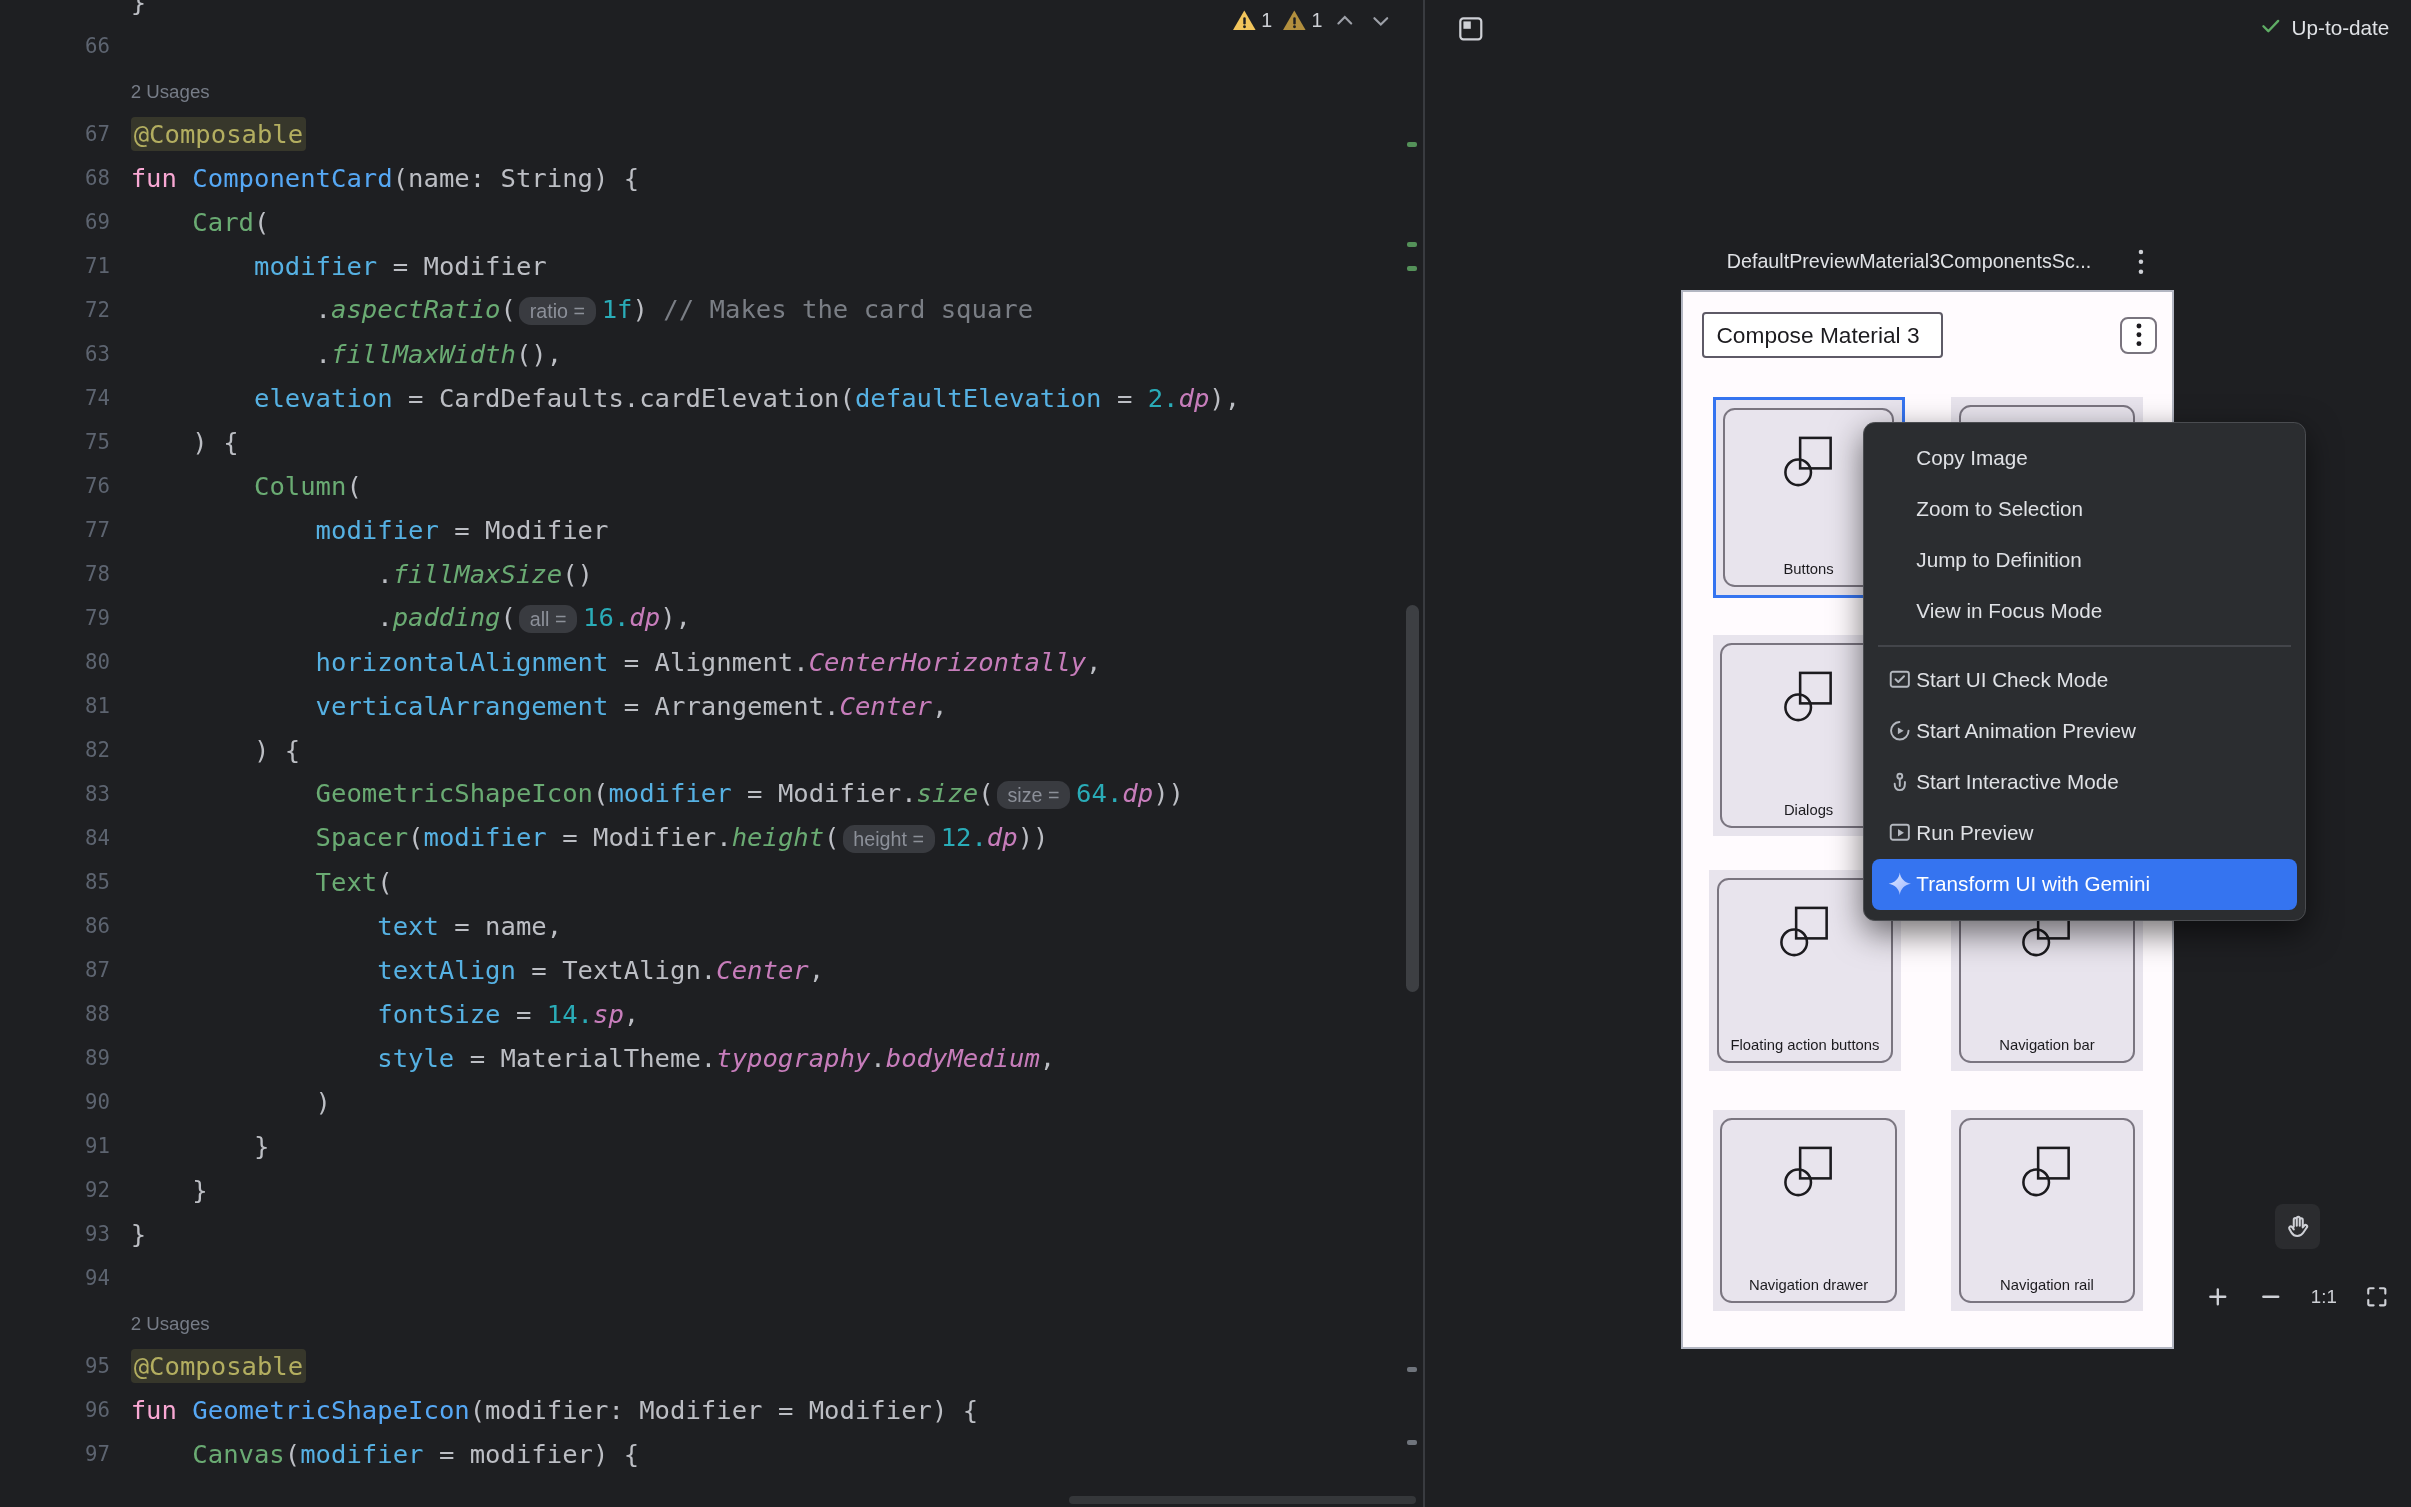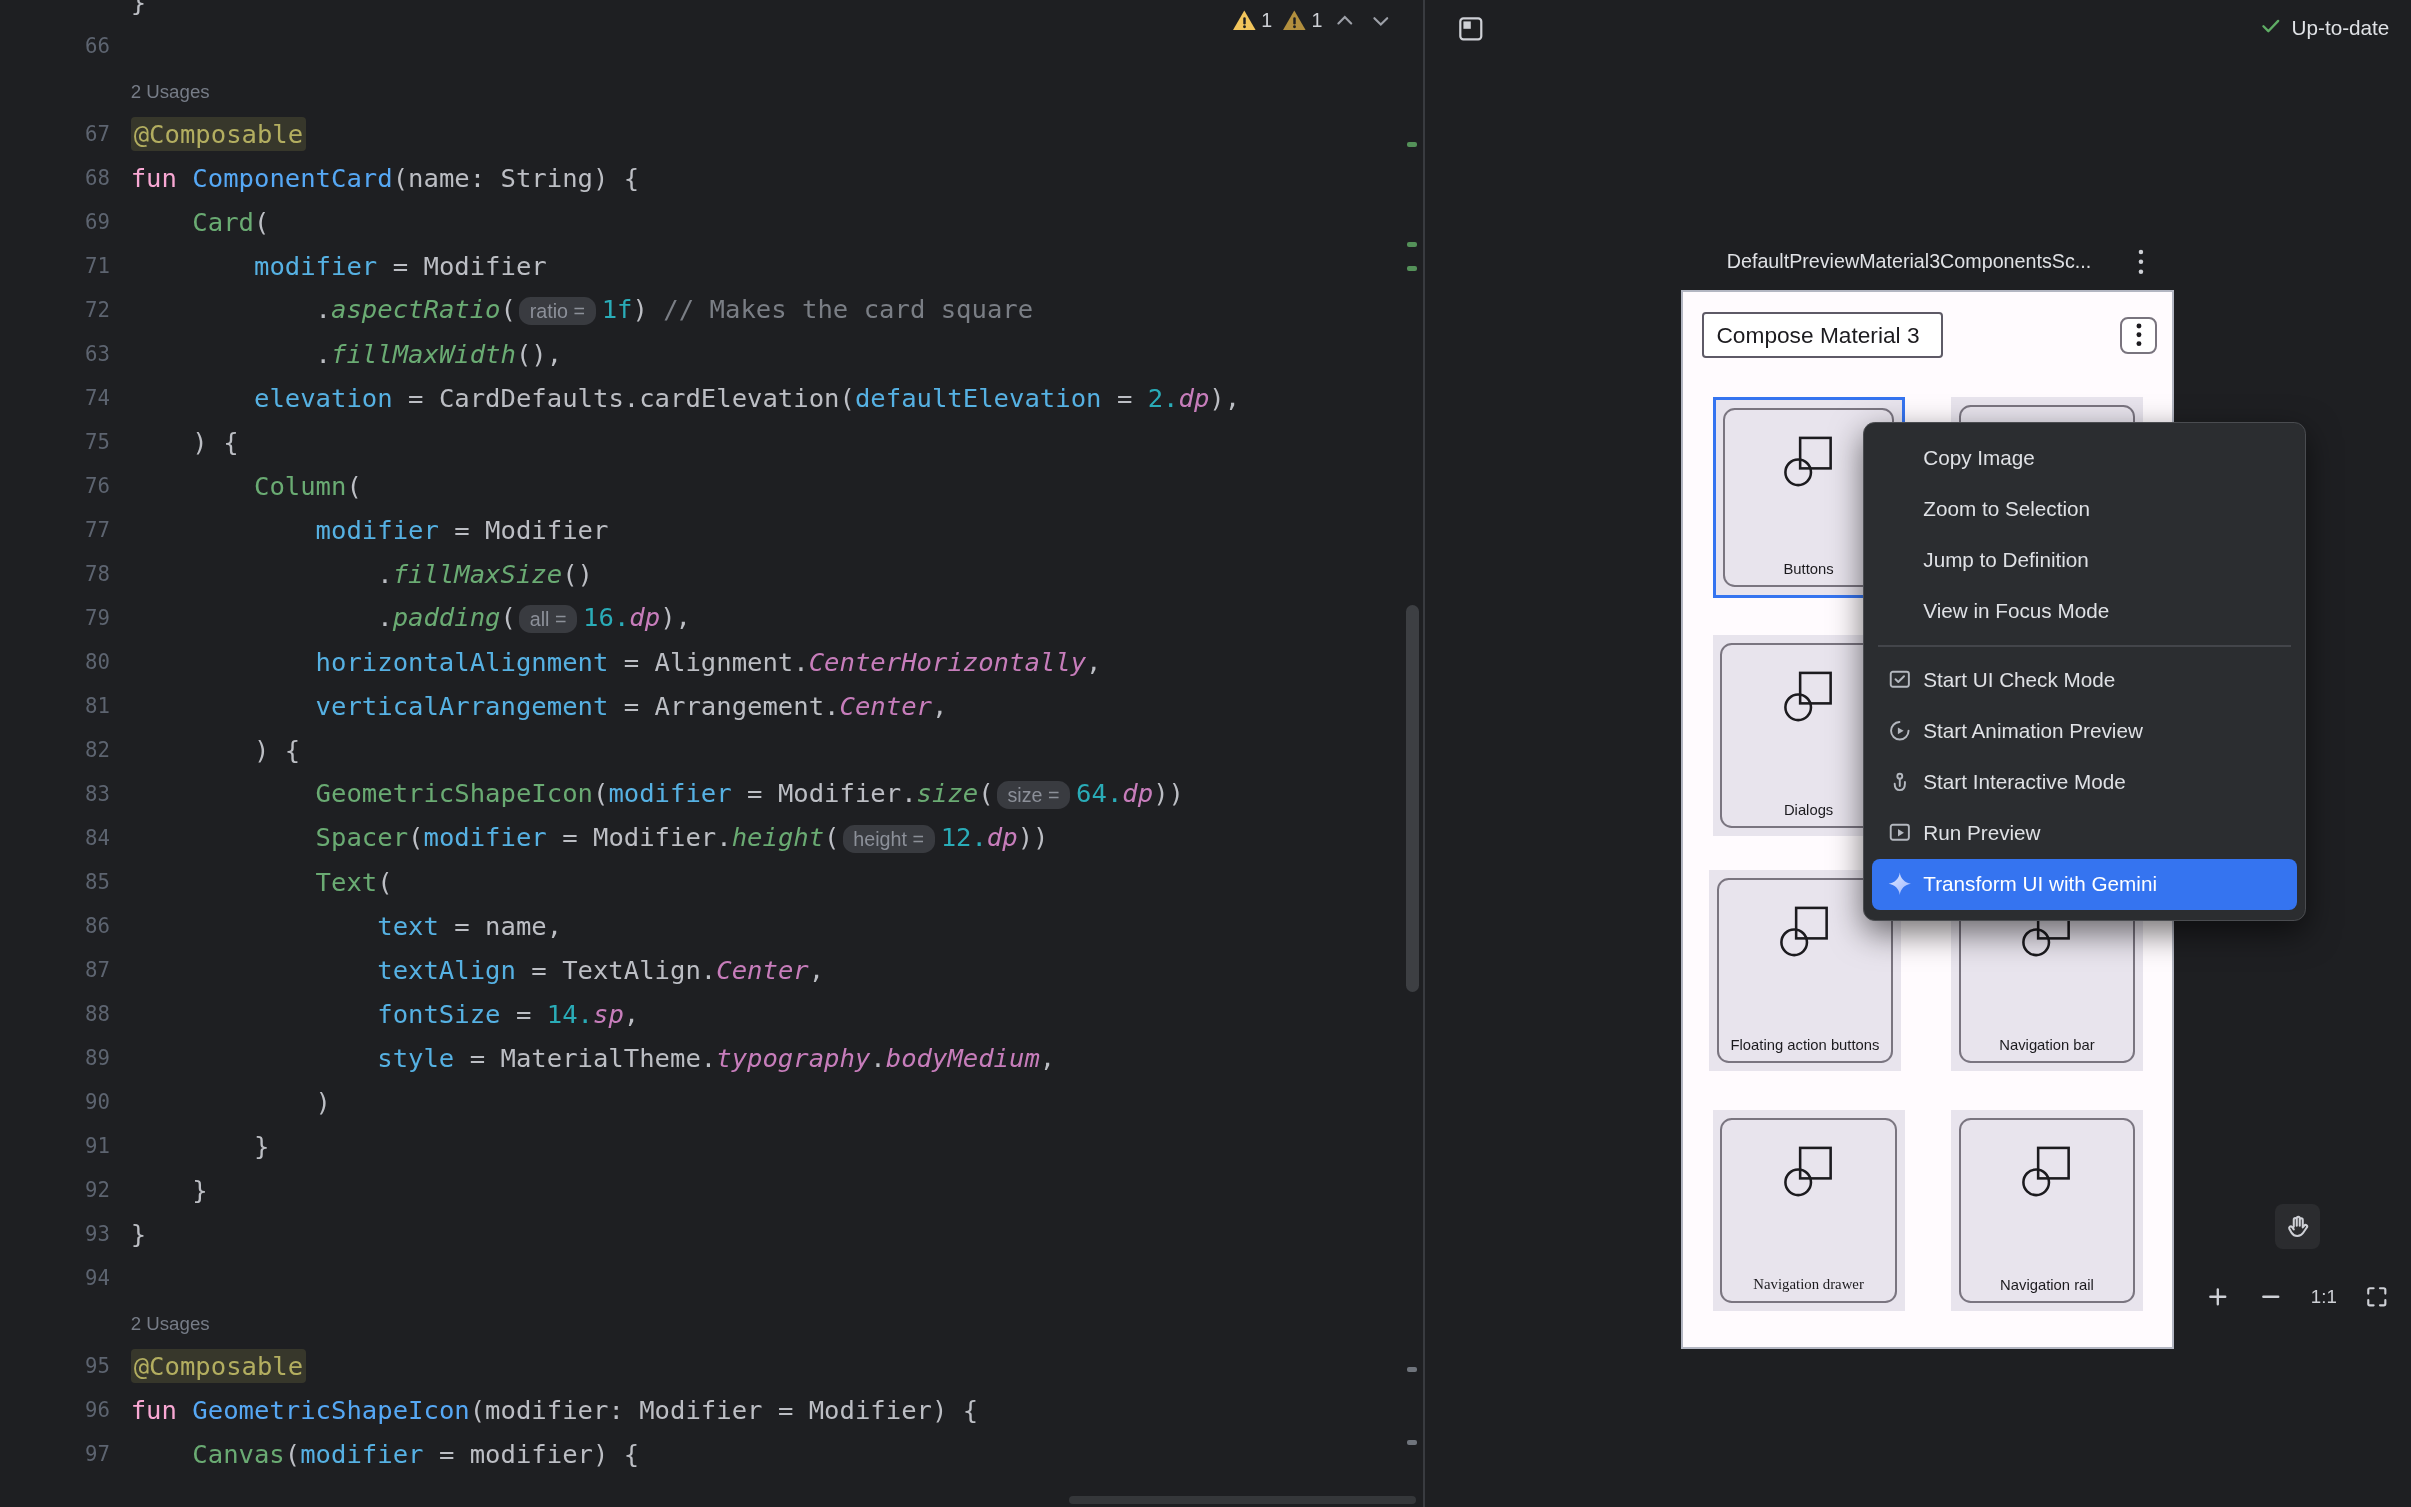--- a/index.html
+++ b/index.html
@@ -73,21 +73,21 @@
   .card-inner{position:absolute;left:7.9px;top:7.9px;right:7.9px;bottom:7.9px;
               border:2px solid #7a7580;border-radius:11.8px;}
   .card-icon{position:absolute;left:50%;top:31.5px;transform:translateX(-50%);}
   .card-label{position:absolute;left:5.9px;right:5.9px;bottom:17.7px;text-align:center;
               font-size:14.8px;color:#1c1b1f;white-space:nowrap;overflow:hidden;}
 
   
   .context-menu{position:absolute;left:438px;top:422px;width:425px;z-index:50;
                 background:#2b2d30;border:1px solid #4a4c50;border-radius:11.8px;
                 padding:9.9px 7.9px;box-shadow:0 11.8px 33px rgba(0,0,0,0.55);}
-  .menu-item{height:51px;display:flex;align-items:center;gap:10px;padding:0 13.8px;
+  .menu-item{height:51px;display:flex;align-items:center;gap:3px;padding:0 13.8px;
              border-radius:7.9px;font-size:20.7px;color:#dfe1e5;cursor:default;}
   .menu-item.highlighted{background:#3574f0;color:#ffffff;}
   .menu-icon{flex:none;width:27.6px;height:27.6px;display:flex;align-items:center;justify-content:center;}
   .menu-sep{height:2px;background:#43454a;margin:7.9px 5.9px;}
 
   
   .zoom-toolbar{position:absolute;right:11.8px;top:1204px;display:flex;flex-direction:column;
                 align-items:center;}
   .zoom-btn{width:45px;height:45px;display:flex;align-items:center;justify-content:center;
             border-radius:7.9px;color:#ced0d6;font-size:18.7px;}
@@ -261,21 +261,21 @@
             <div class="card-label">Floating action buttons</div>
           </div>
           <div class="comp-card" style="left: 268px; top: 578px;">
             <div class="card-inner"></div>
             <svg class="card-icon" width="59" height="59" viewBox="0 0 60 60" fill="none">
               <rect x="21" y="6" width="31" height="31" stroke="#1c1b1f" stroke-width="2.6"></rect>
               <circle cx="19" cy="41" r="13" stroke="#1c1b1f" stroke-width="2.6"></circle>
             </svg>
             <div class="card-label">Navigation bar</div>
           </div>
-          <div class="comp-card" style="left: 29.6px; top: 818px; font-family: Liberation Serif, serif;">
+          <div class="comp-card" style="left: 29.6px; top: 818px;">
             <div class="card-inner"></div>
             <svg class="card-icon" width="59" height="59" viewBox="0 0 60 60" fill="none">
               <rect x="21" y="6" width="31" height="31" stroke="#1c1b1f" stroke-width="2.6"></rect>
               <circle cx="19" cy="41" r="13" stroke="#1c1b1f" stroke-width="2.6"></circle>
             </svg>
             <div class="card-label">Navigation drawer</div>
           </div>
           <div class="comp-card" style="left: 268px; top: 818px;">
             <div class="card-inner"></div>
             <svg class="card-icon" width="59" height="59" viewBox="0 0 60 60" fill="none">

